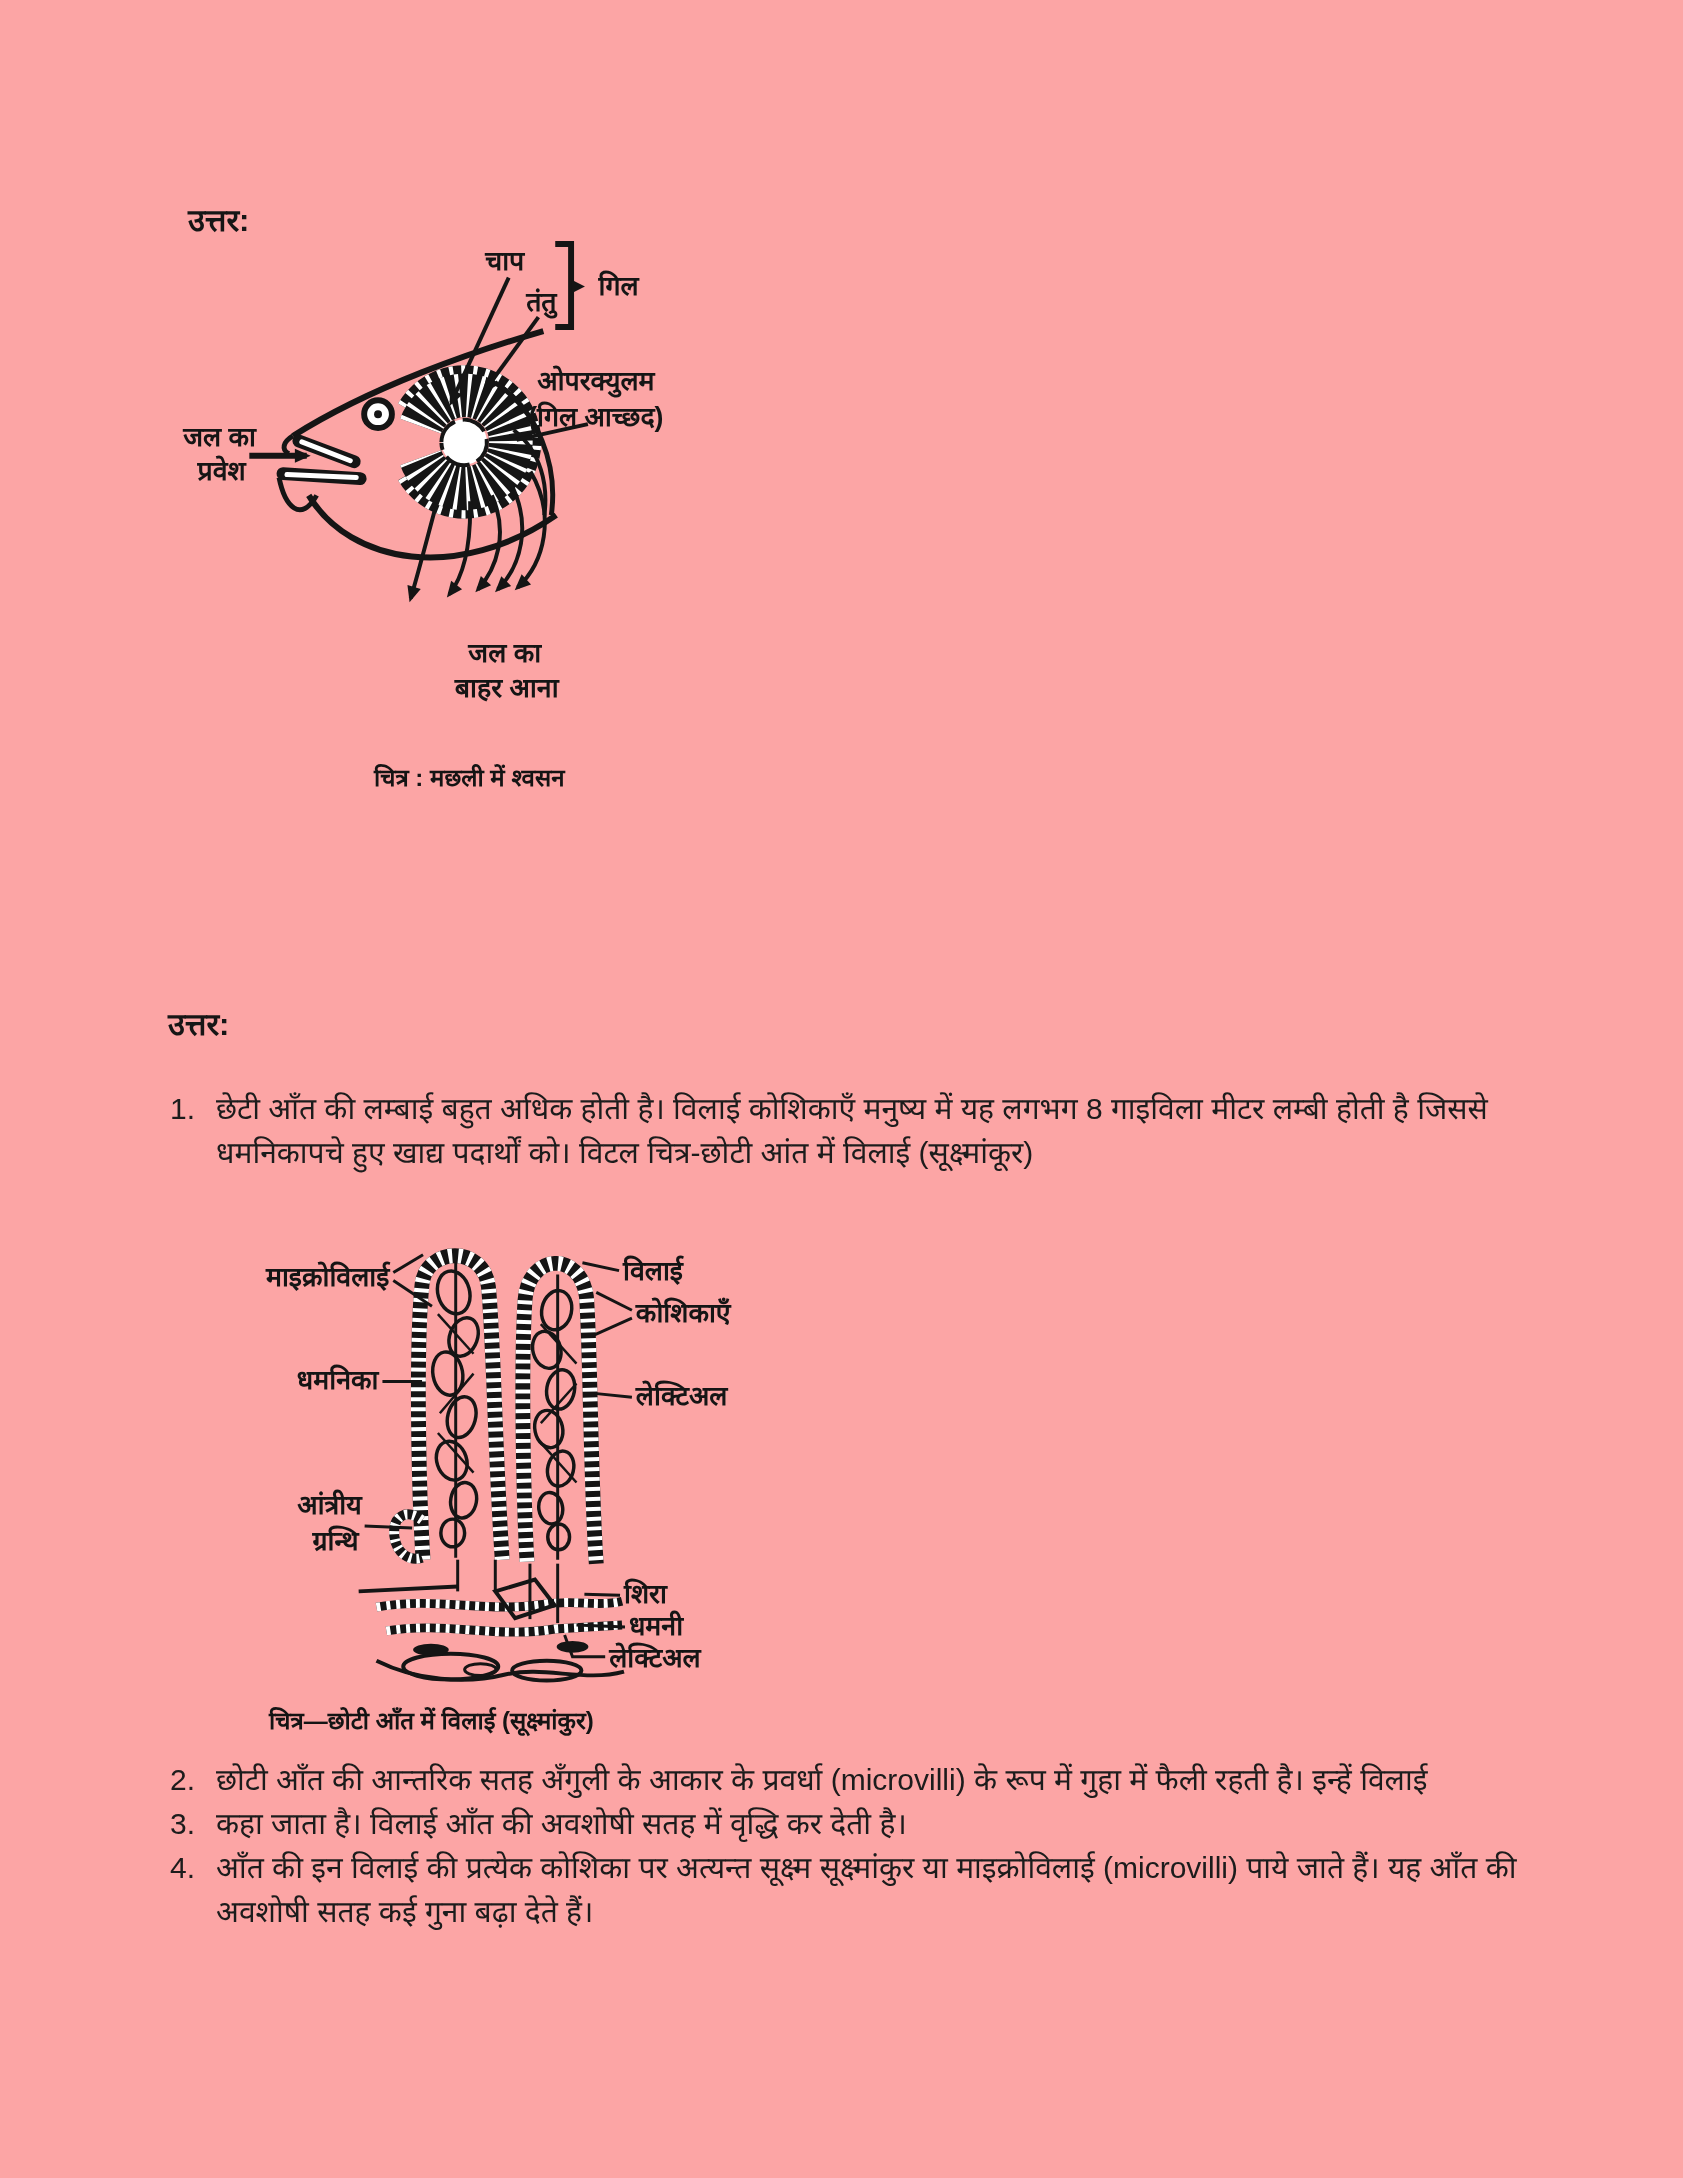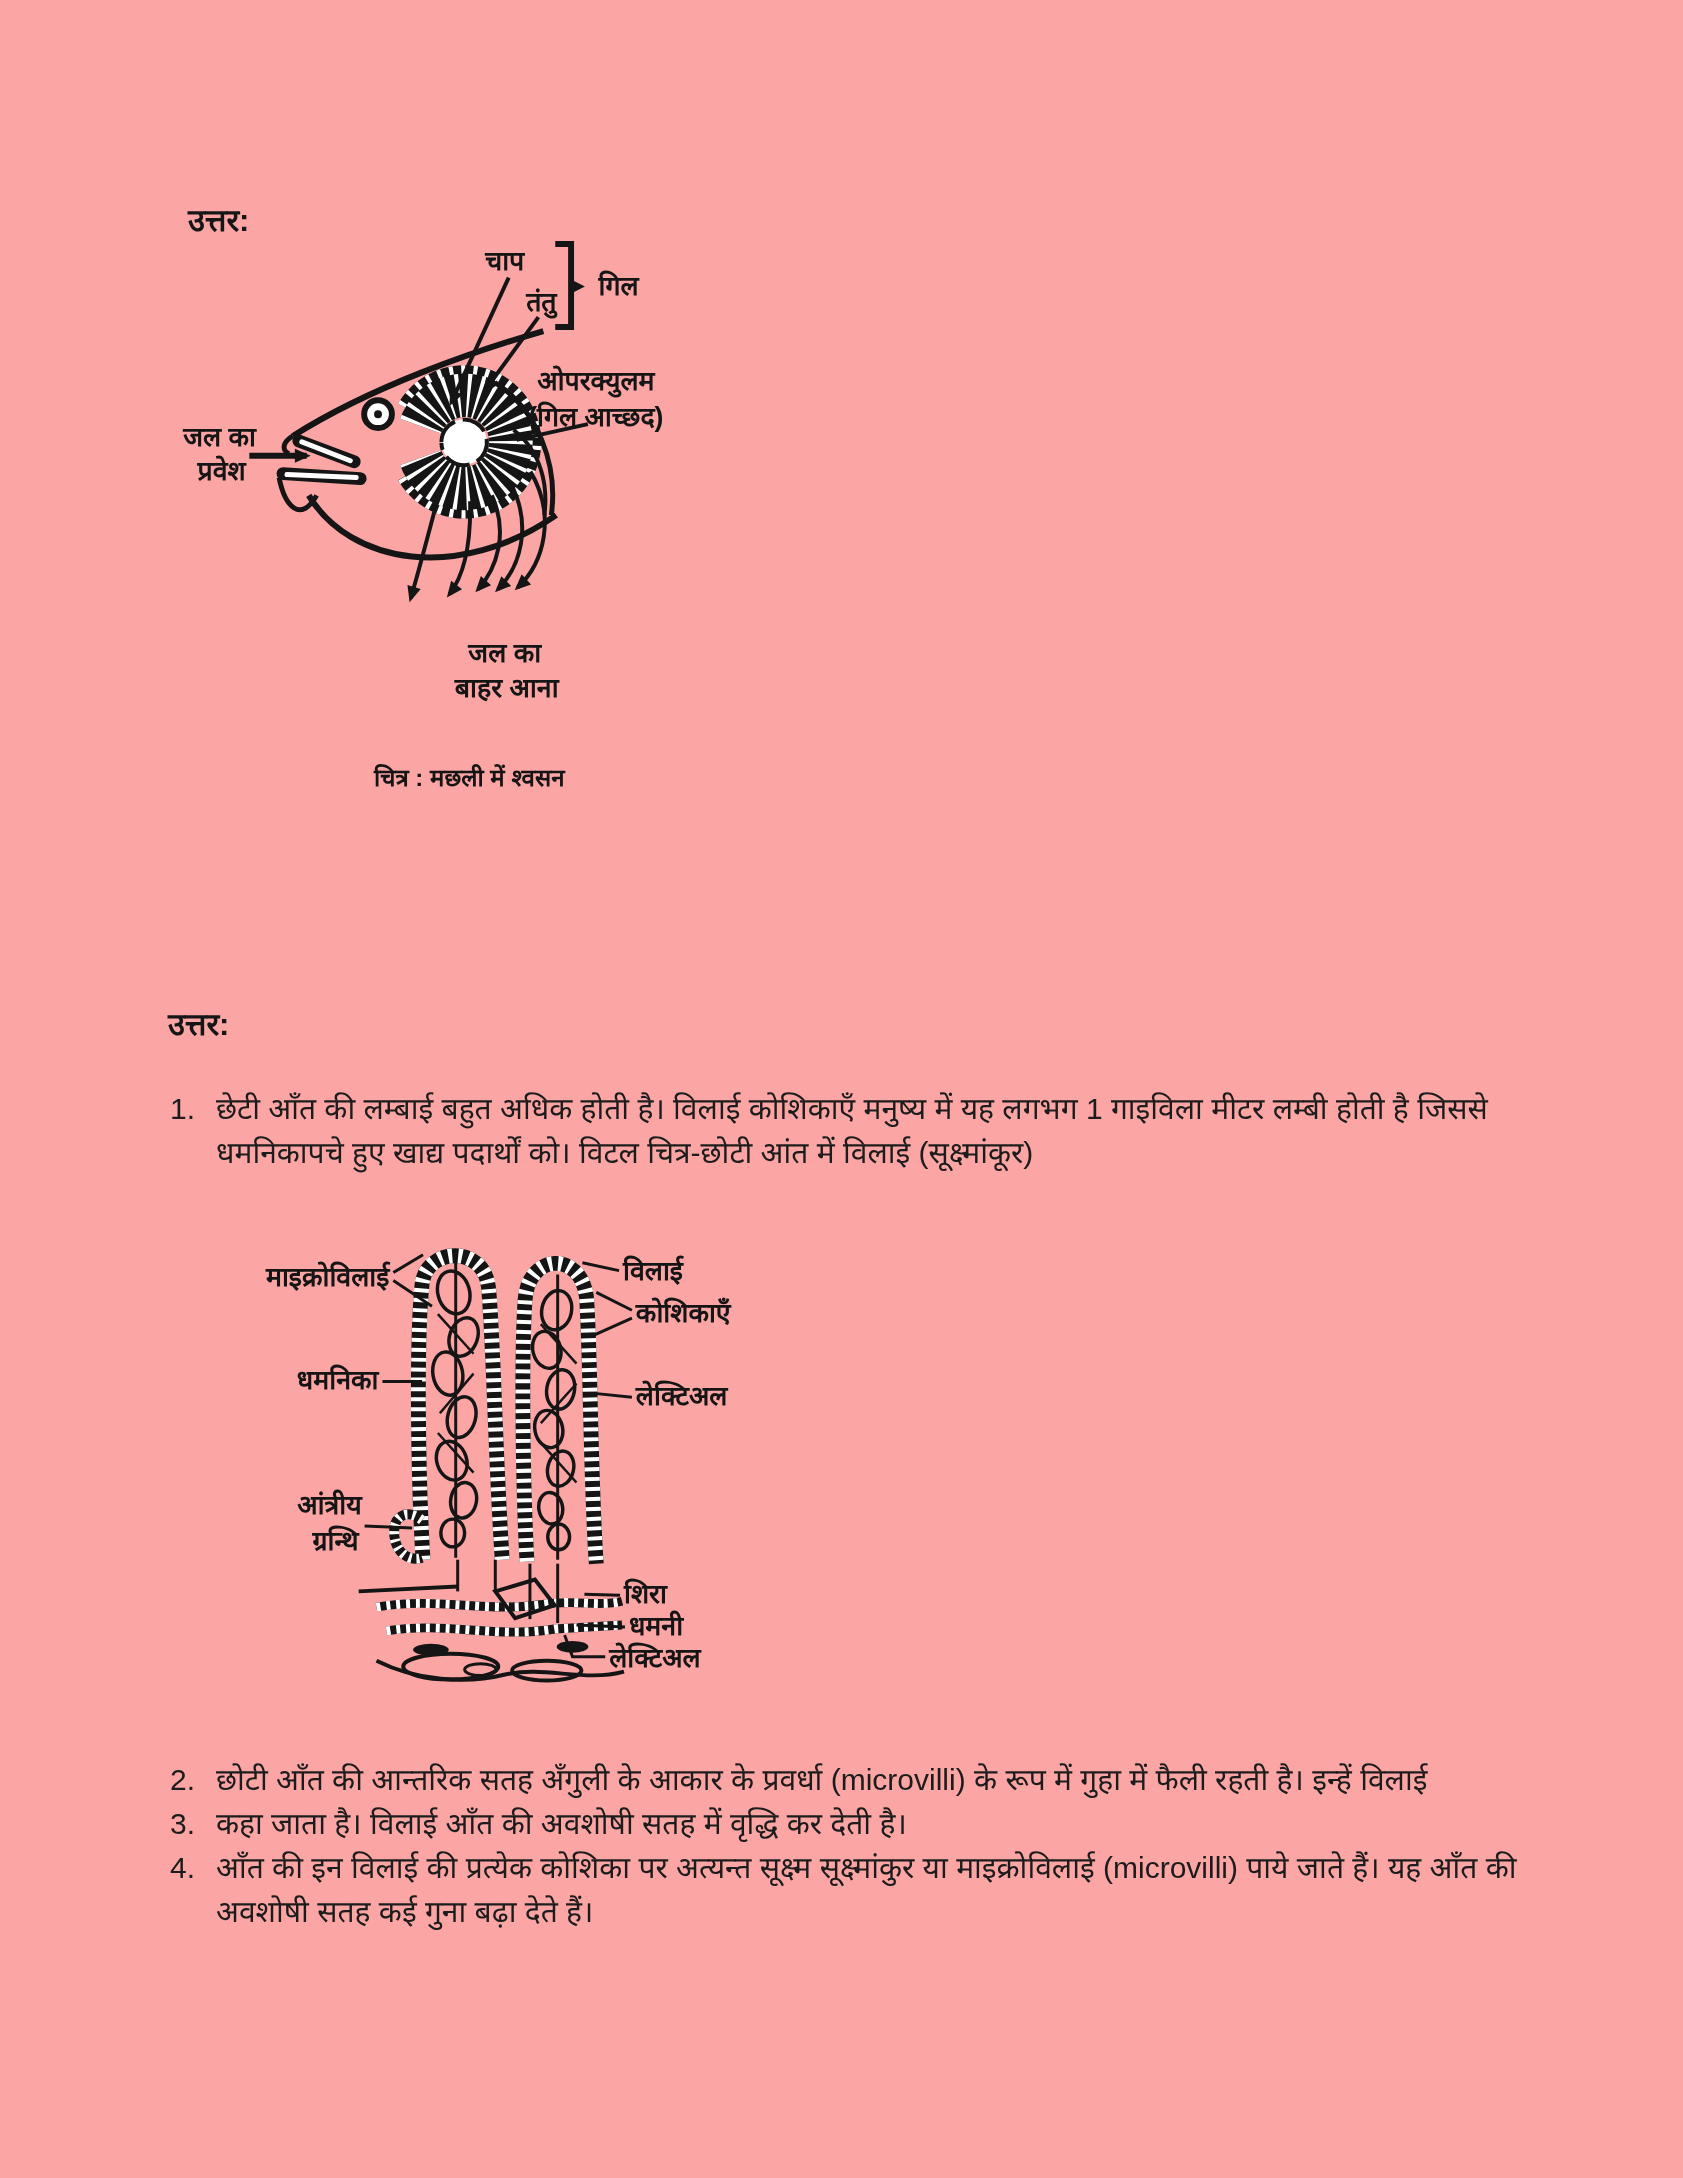--- a/index.html
+++ b/index.html
@@ -90,21 +90,21 @@
   </svg>
 
   <div class="caption" style="left:374px;top:760px;">चित्र : मछली में श्वसन</div>
 
 
   <div class="ans-head" style="left:168px;top:1002px;">उत्तर:</div>
 
   <div class="list-block" style="top:1087px;">
     <div class="list-row">
       <span class="list-num">1.</span>
-      <span class="list-text">छेटी आँत की लम्बाई बहुत अधिक होती है। विलाई कोशिकाएँ मनुष्य में यह लगभग 1 गाइविला मीटर लम्बी होती है जिससे धमनिकापचे हुए खाद्य पदार्थों को। विटल चित्र-छोटी आंत में विलाई (सूक्ष्मांकूर)</span>
+      <span class="list-text">छेटी आँत की लम्बाई बहुत अधिक होती है। विलाई कोशिकाएँ मनुष्य में यह लगभग 8 गाइविला मीटर लम्बी होती है जिससे धमनिकापचे हुए खाद्य पदार्थों को। विटल चित्र-छोटी आंत में विलाई (सूक्ष्मांकूर)</span>
     </div>
   </div>
 
   <svg class="fig" style="left:228px;top:1223px;" width="693" height="515" viewBox="0 0 700 520">
     <g>
       <path d="M197,340 C192,260 190,120 196,62 C200,24 258,22 263,64 C268,110 270,240 277,340" stroke="#151515" stroke-width="15" fill="none"></path>
       <path d="M197,340 C192,260 190,120 196,62 C200,24 258,22 263,64 C268,110 270,240 277,340" stroke="#ffffff" stroke-width="15" fill="none" stroke-dasharray="4 6"></path>
       <line x1="230" y1="40" x2="230" y2="338" stroke="#151515" stroke-width="3"></line>
       <ellipse cx="228" cy="70" rx="16" ry="22" transform="rotate(-15 228 70)" stroke="#151515" stroke-width="3.5" fill="none"></ellipse>
       <ellipse cx="238" cy="115" rx="14" ry="20" transform="rotate(20 238 115)" stroke="#151515" stroke-width="3.5" fill="none"></ellipse>
@@ -179,20 +179,21 @@
       <text x="152" y="168" text-anchor="end">धमनिका</text>
       <text x="412" y="184" text-anchor="start">लेक्टिअल</text>
       <text x="135" y="294" text-anchor="end">आंत्रीय</text>
       <text x="132" y="330" text-anchor="end">ग्रन्थि</text>
       <text x="400" y="384" text-anchor="start">शिरा</text>
       <text x="405" y="416" text-anchor="start">धमनी</text>
       <text x="385" y="448" text-anchor="start">लेक्टिअल</text>
     </g>
   </svg>
 
+  <div class="caption" style="left:269px;top:1703px;">चित्र—छोटी आँत में विलाई (सूक्ष्मांकुर)</div>
 
   <div class="list-block" style="top:1758px;">
     <div class="list-row">
       <span class="list-num">2.</span>
       <span class="list-text">छोटी आँत की आन्तरिक सतह अँगुली के आकार के प्रवर्धा (microvilli) के रूप में गुहा में फैली रहती है। इन्हें विलाई</span>
     </div>
     <div class="list-row">
       <span class="list-num">3.</span>
       <span class="list-text">कहा जाता है। विलाई आँत की अवशोषी सतह में वृद्धि कर देती है।</span>
     </div>

